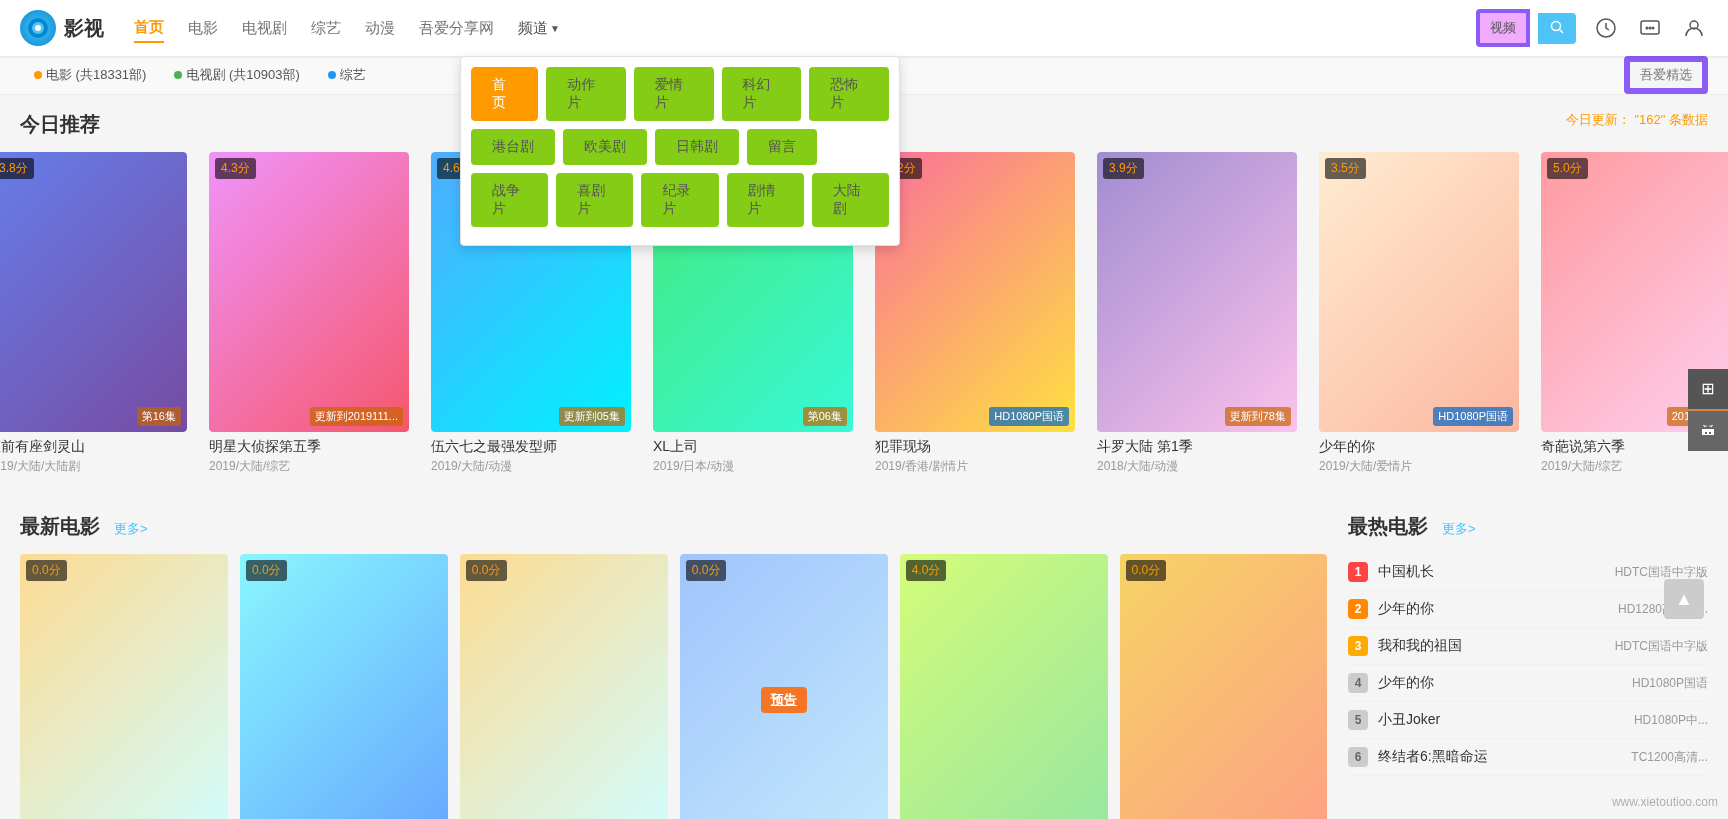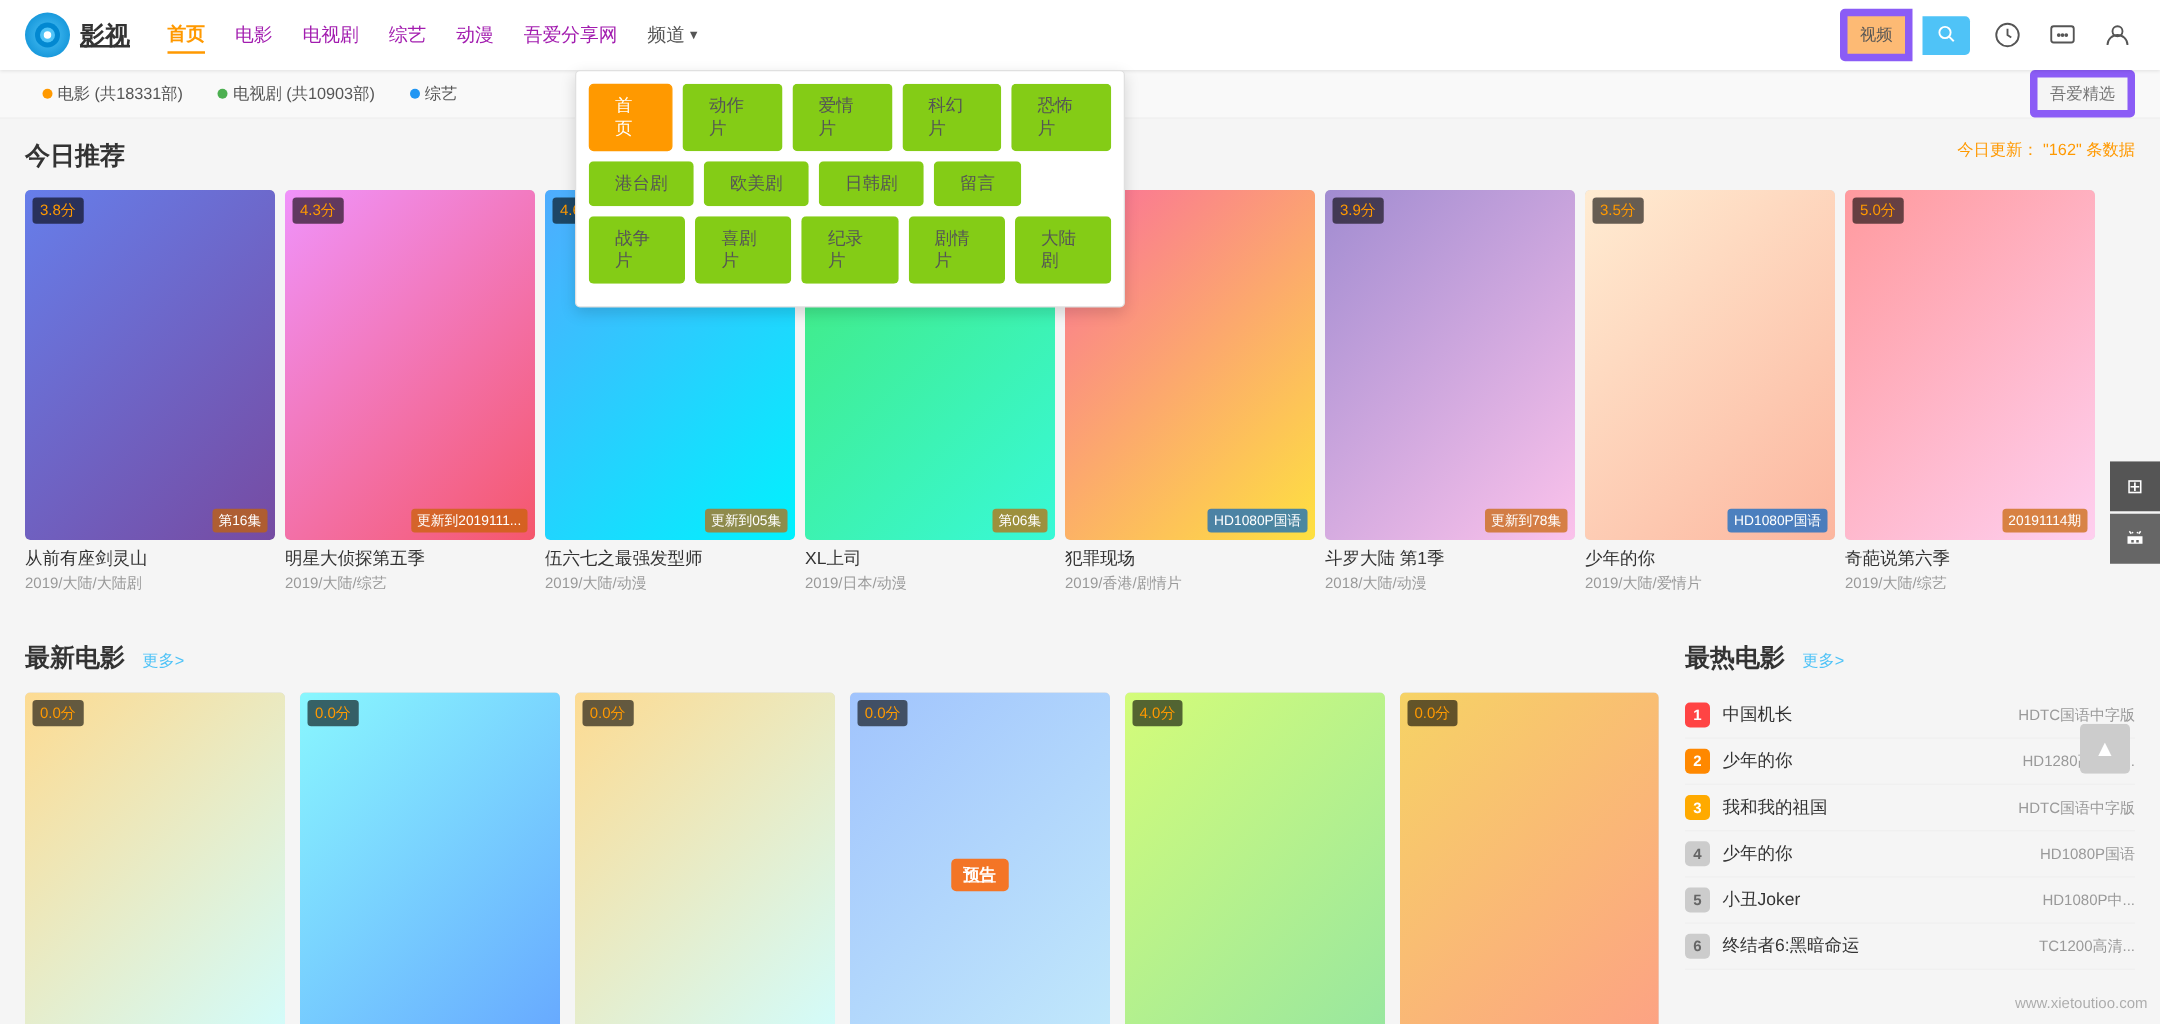--- a/index.html
+++ b/index.html
@@ -2,27 +2,27 @@
 <html><head>
   <meta charset="utf-8">
   <style>
     * { margin: 0; padding: 0; box-sizing: border-box; }
     body { font-family: 'Microsoft YaHei', Arial, sans-serif; background: #f5f5f5; font-size: 14px; color: #333; overflow-x: hidden; }
     
     
     .header { background: #fff; height: 56px; display: flex; align-items: center; padding: 0 20px; box-shadow: 0 1px 3px rgba(0,0,0,0.1); position: relative; z-index: 100; }
     .logo { display: flex; align-items: center; gap: 8px; margin-right: 30px; }
     .logo-icon { width: 36px; height: 36px; background: radial-gradient(circle, #4fc3f7, #0288d1); border-radius: 50%; display: flex; align-items: center; justify-content: center; }
-    .logo-text { font-size: 20px; font-weight: bold; color: #333; text-decoration: underline; }
+    .logo-text { font-size: 20px; font-weight: bold; color: #333; }
     .nav { display: flex; gap: 24px; align-items: center; flex: 1; }
-    .nav-item { color: #a21caf; cursor: pointer; font-size: 15px; padding: 4px 0; text-decoration: none; }
+    .nav-item { color: #737373; cursor: pointer; font-size: 15px; padding: 4px 0; text-decoration: none; }
     .nav-item.active { color: #f90; font-weight: bold; border-bottom: 2px solid #f90; }
     .nav-dropdown { display: flex; align-items: center; gap: 2px; cursor: pointer; color: #555; font-size: 15px; }
     .search-area { display: flex; align-items: center; gap: 8px; }
-    .search-type { background: #fdba74; border: 6px solid #8b5cf6; border-radius: 4px 0 0 4px; padding: 6px 10px; font-size: 13px; color: #555; cursor: pointer; }
+    .search-type { background: #f0abfc; border: 4px solid #8b5cf6; border-radius: 4px 0 0 4px; padding: 6px 10px; font-size: 13px; color: #555; cursor: pointer; }
     .search-input { width: 200px; border: 1px solid #ddd; border-left: none; padding: 6px 10px; font-size: 13px; outline: none; }
     .search-btn { background: #4fc3f7; border: none; padding: 7px 12px; cursor: pointer; border-radius: 0 4px 4px 0; }
     .header-icons { display: flex; gap: 16px; align-items: center; margin-left: 16px; }
     .header-icon { width: 28px; height: 28px; cursor: pointer; display: flex; align-items: center; justify-content: center; color: #555; font-size: 18px; }
     
     
     .sub-nav { background: #f9f9f9; border-bottom: 1px solid #eee; padding: 0 20px; display: flex; align-items: center; gap: 0; }
     .sub-nav-item { padding: 10px 14px; font-size: 13px; color: #555; cursor: pointer; display: flex; align-items: center; gap: 4px; }
     .sub-nav-item .dot { width: 8px; height: 8px; border-radius: 50%; display: inline-block; }
     .dot-orange { background: #f90; }
@@ -39,21 +39,21 @@
     
     .main { padding: 16px 20px; }
     
     
     .section-header { display: flex; align-items: flex-start; justify-content: space-between; margin-bottom: 14px; }
     .section-title { font-size: 20px; font-weight: bold; color: #333; }
     .section-update { font-size: 13px; color: #999; }
     .section-update span { color: #f90; }
     
     
-    .movie-grid { display: flex; gap: 8px; overflow: visible; }
+    .movie-grid { display: flex; gap: 22px; overflow: visible; justify-content: center; }
     .movie-card { flex: 0 0 calc(12.5% - 11px); cursor: pointer; }
     .movie-poster { position: relative; width: 100%; padding-top: 140%; background: #ddd; border-radius: 4px; overflow: hidden; }
     .poster-bg { position: absolute; top: 0; left: 0; width: 100%; height: 100%; border-radius: 4px; }
     .movie-score { position: absolute; top: 6px; left: 6px; background: rgba(0,0,0,0.6); color: #f90; font-size: 12px; padding: 2px 6px; border-radius: 3px; }
     .movie-badge { position: absolute; bottom: 6px; right: 6px; background: rgba(0,0,0,0.6); color: #fff; font-size: 11px; padding: 2px 5px; border-radius: 3px; }
     .movie-badge-hd { background: rgba(0,100,200,0.7); }
     .movie-badge-ep { background: rgba(200,100,0,0.7); }
     .movie-info { padding: 6px 0 2px; }
     .movie-title { font-size: 14px; color: #333; white-space: nowrap; overflow: hidden; text-overflow: ellipsis; font-weight: 500; }
     .movie-meta { font-size: 12px; color: #999; white-space: nowrap; overflow: hidden; text-overflow: ellipsis; margin-top: 2px; }

